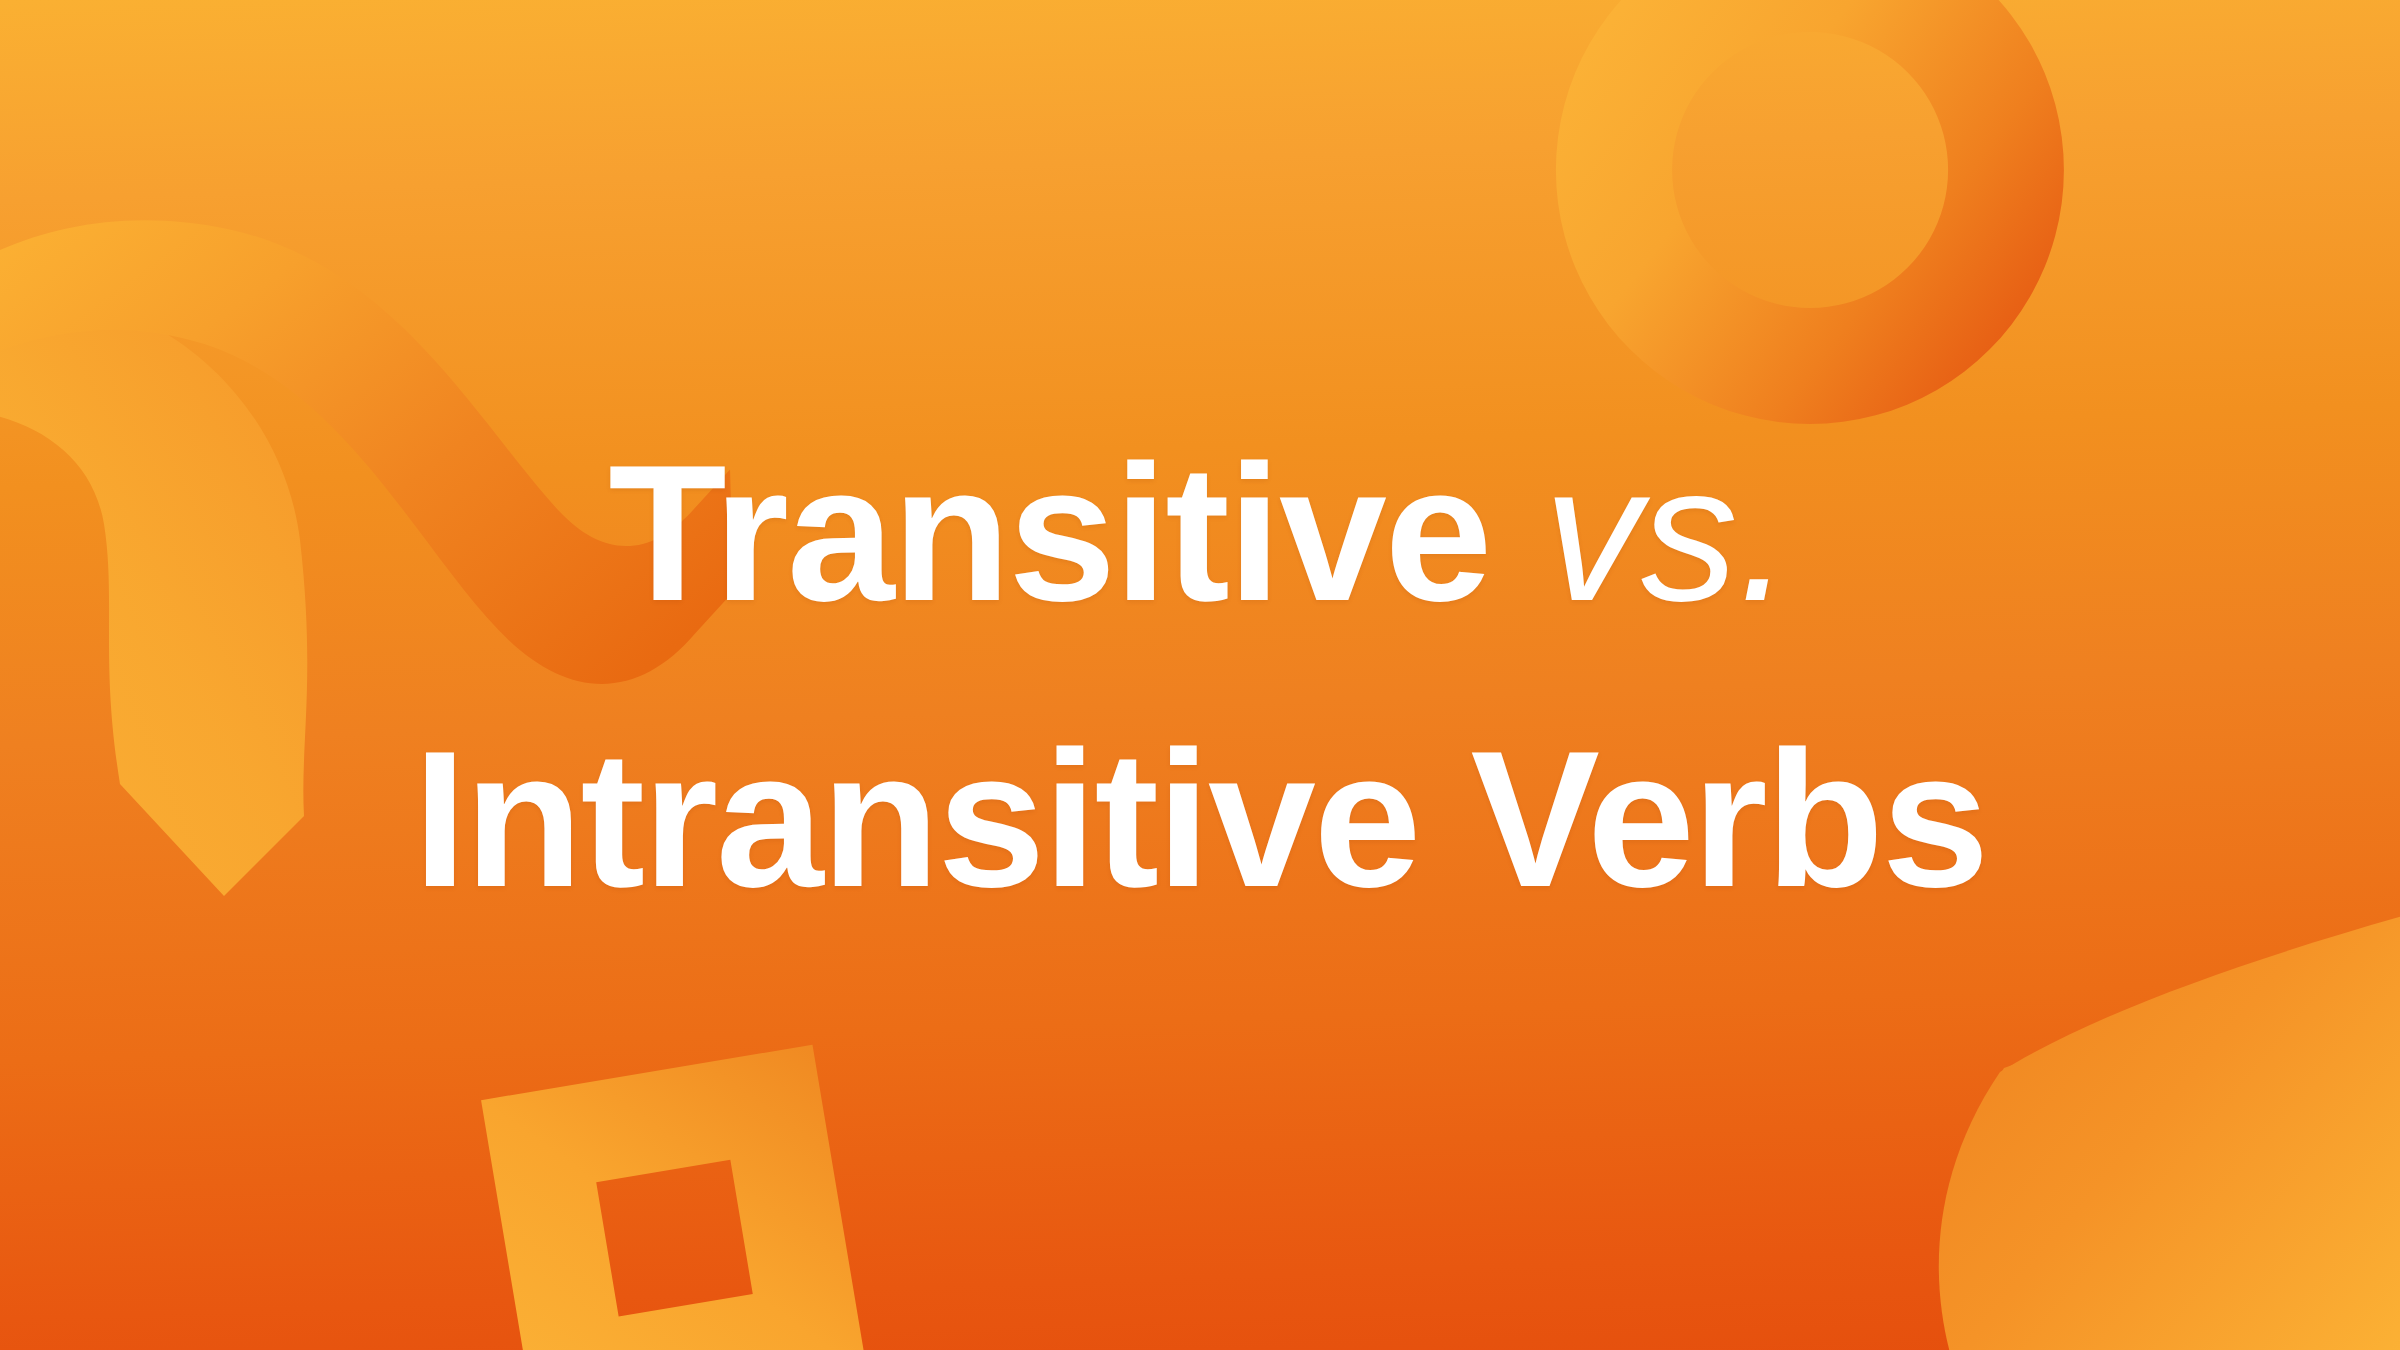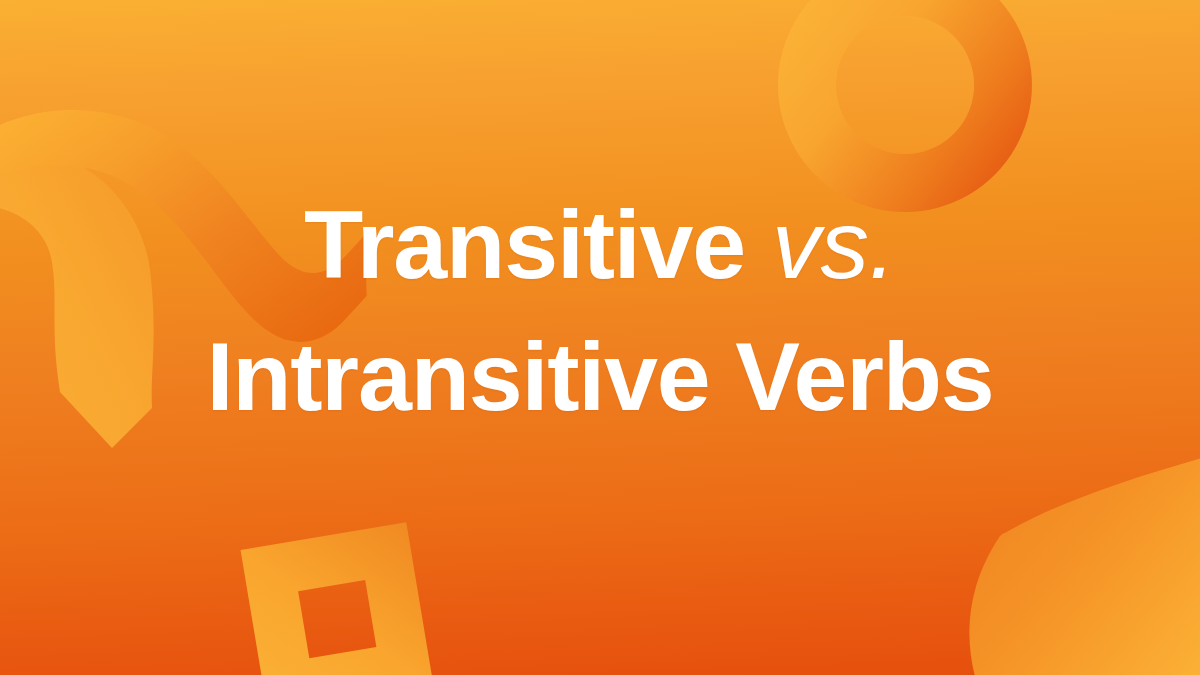--- a/index.html
+++ b/index.html
@@ -38,22 +38,23 @@
     color:#ffffff;
     line-height:1.0;
     text-shadow:0 1px 2px rgba(150,55,0,0.13);
   }
   .tline {
     display:block;
     font-size:97px;
     font-weight:bold;
     letter-spacing:-1.2px;
     white-space:nowrap;
+    margin-top:22px;
   }
-  .tline + .tline { margin-top:35px; }
+  .tline + .tline { margin-top:46px; }
   .vs {
     font-style:italic;
     font-weight:400;
     letter-spacing:0px;
   }
 </style>
 </head>
 <body>
 
 <div id="slide">

